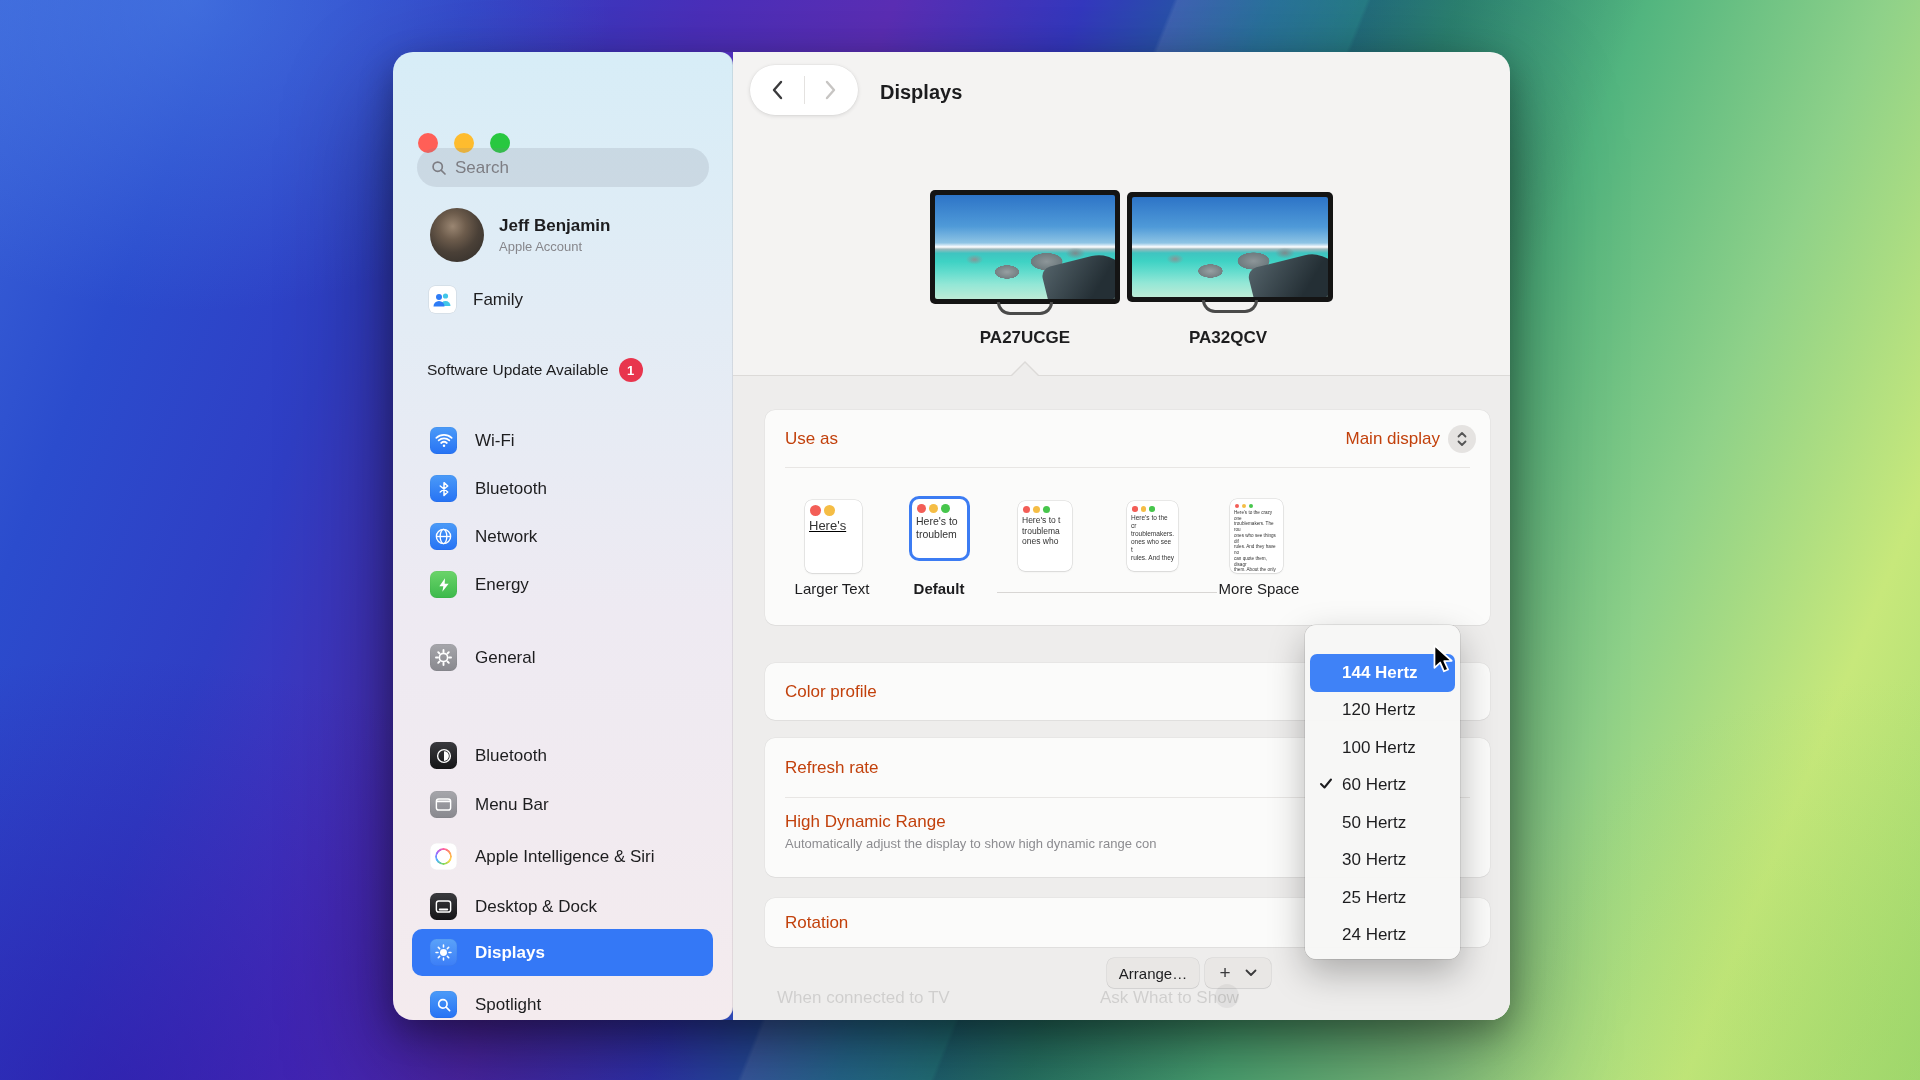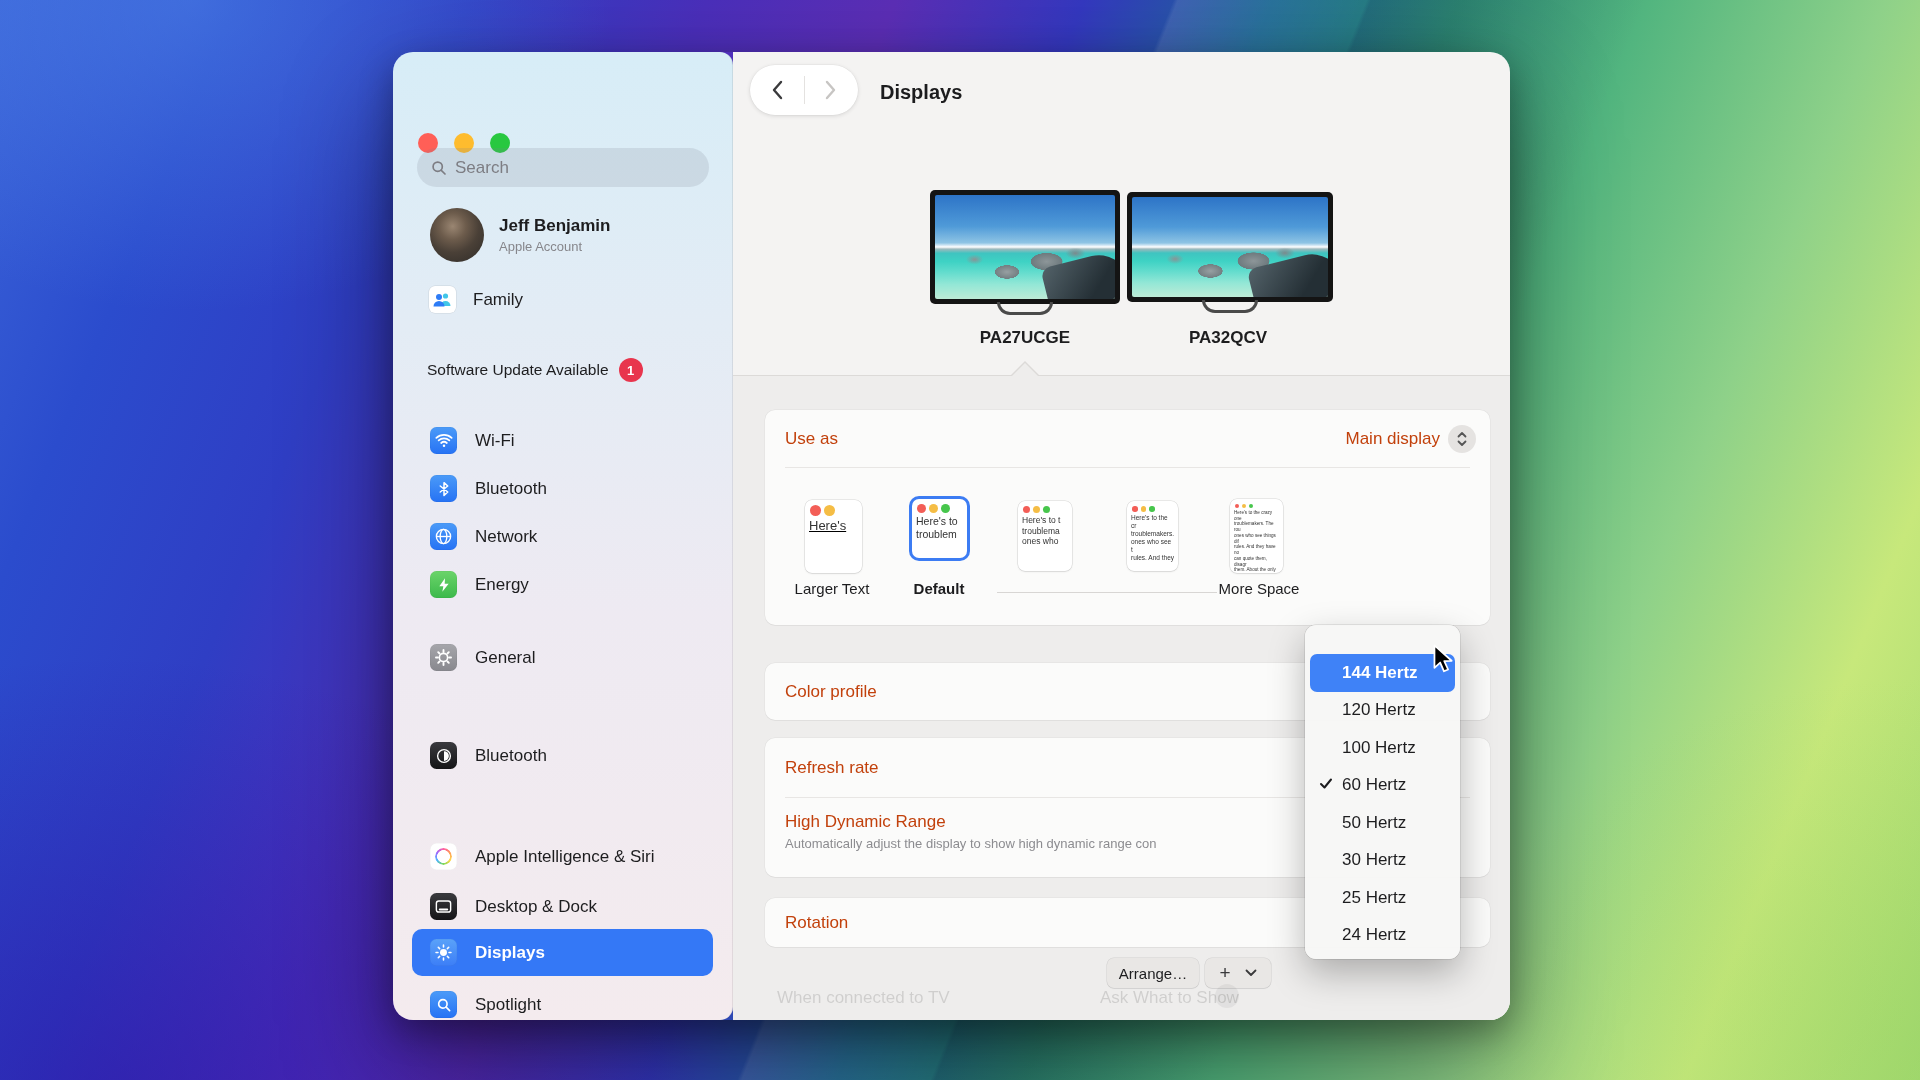--- a/index.html
+++ b/index.html
@@ -257,20 +257,29 @@
       </div>
       <div class="srow" style="top:680px">
         <span class="sicon ic-black">
           <svg width="18" height="18" viewBox="0 0 24 24">
               <circle cx="12" cy="12" r="8.5" fill="none" stroke="#fff" stroke-width="1.8"></circle>
               <path d="M12 5.5 a6.5 6.5 0 0 1 0 13 z" fill="#fff"></path>
             </svg>
         </span>
           <span class="slabel">Bluetooth</span>
       </div>
+      <div class="srow" style="top:729px">
+        <span class="sicon ic-gray">
+          <svg width="19" height="19" viewBox="0 0 24 24">
+              <rect x="3" y="5" width="18" height="14" rx="3" fill="none" stroke="#fff" stroke-width="1.8"></rect>
+              <path d="M3.5 8 h17" stroke="#fff" stroke-width="2.4"></path>
+            </svg>
+        </span>
+          <span class="slabel">Menu Bar</span>
+      </div>
 
       <div class="srow" style="top:781px">
         <span class="sicon ic-white">
             <span class="ai-ring"></span>
           </span>
         <span class="slabel">Apple Intelligence &amp; Siri</span>
       </div>
       <div class="srow" style="top:831px">
         <span class="sicon ic-black">
           <svg width="19" height="19" viewBox="0 0 24 24">

